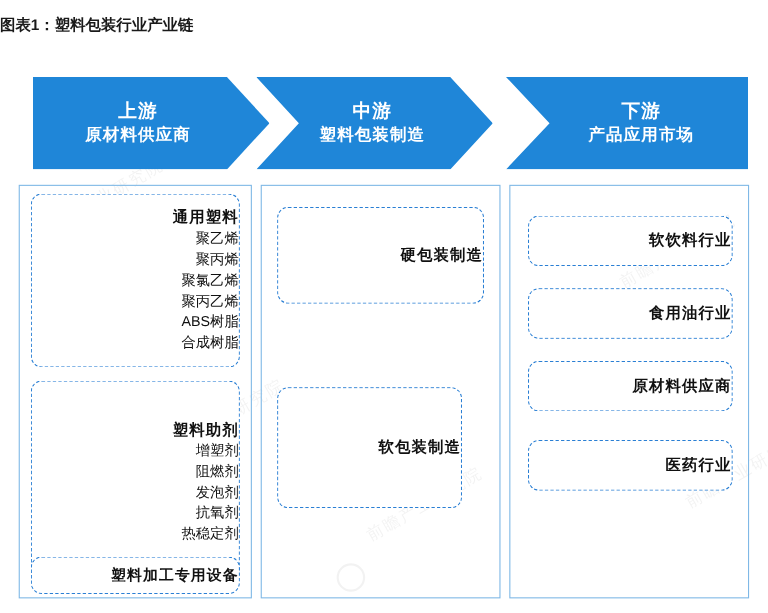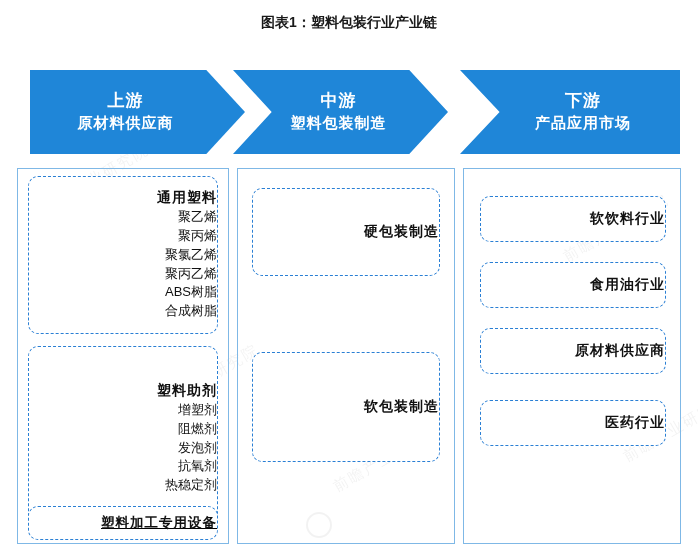--- a/index.html
+++ b/index.html
@@ -32,21 +32,21 @@
     width: 26px; height: 26px;
     border-radius: 50%;
     border: 2px solid rgba(0,0,0,0.05);
     pointer-events: none;
   }
 
   
   .title {
     position: absolute;
     top: 14px; left: 0; width: 698px;
-    text-align: center;
+    text-align: left;
     font-size: 14px;
     font-weight: bold;
     color: #1a1a1a;
   }
 
   
   .banner {
     position: absolute;
     height: 84px;
     color: #ffffff;
@@ -118,25 +118,25 @@
     font-size: 14px;
     font-weight: bold;
     color: #111;
     letter-spacing: 1px;
   }
   .dbox .single.sm { font-size: 13.5px; }
 
   
   #box-general   { left: 28px; top: 176px; width: 190px; height: 158px; }
   #box-additive  { left: 28px; top: 346px; width: 190px; height: 185px; }
-  #box-equipment { left: 28px; top: 506px; width: 190px; height: 34px; text-decoration: underline; }
+  #box-equipment { left: 28px; top: 506px; width: 190px; height: 34px; }
 
   
   #box-hard { left: 252px; top: 188px; width: 188px; height: 88px; }
-  #box-soft { left: 252px; top: 352px; width: 188px; height: 110px; }
+  #box-soft { left: 252px; top: 352px; width: 168px; height: 110px; }
 
   
   #box-r0 { left: 480px; top: 196px; width: 186px; height: 46px; }
   #box-r1 { left: 480px; top: 262px; width: 186px; height: 46px; }
   #box-r2 { left: 480px; top: 328px; width: 186px; height: 46px; }
   #box-r3 { left: 480px; top: 400px; width: 186px; height: 46px; }
   #box-r4 { left: 480px; top: 466px; width: 186px; height: 46px; }
 </style>
 </head>
 <body>

